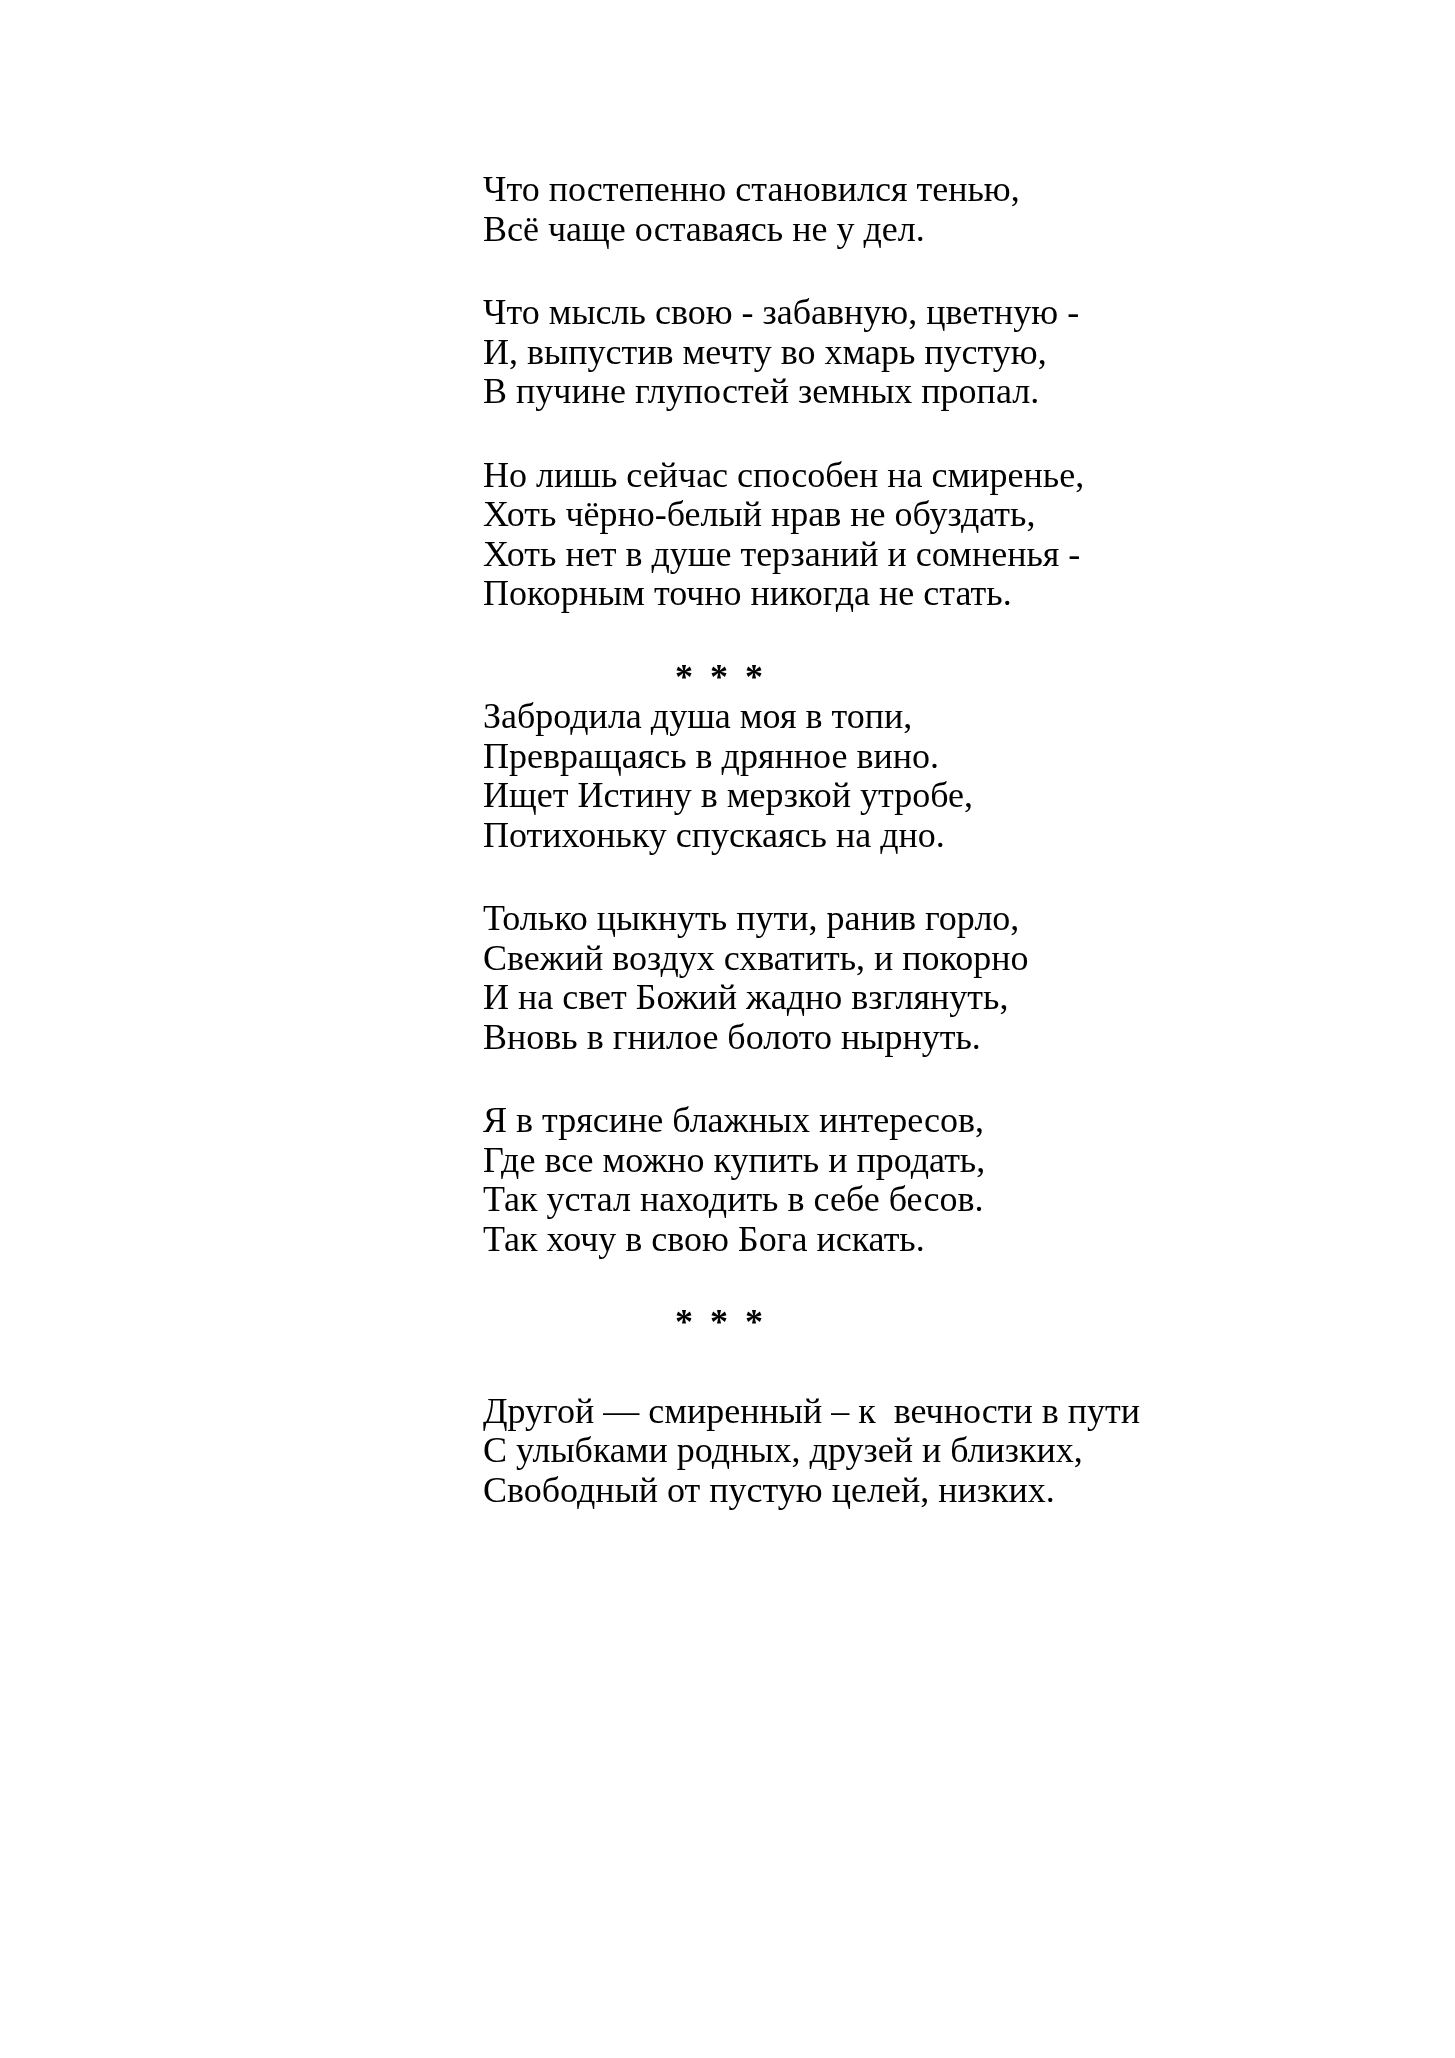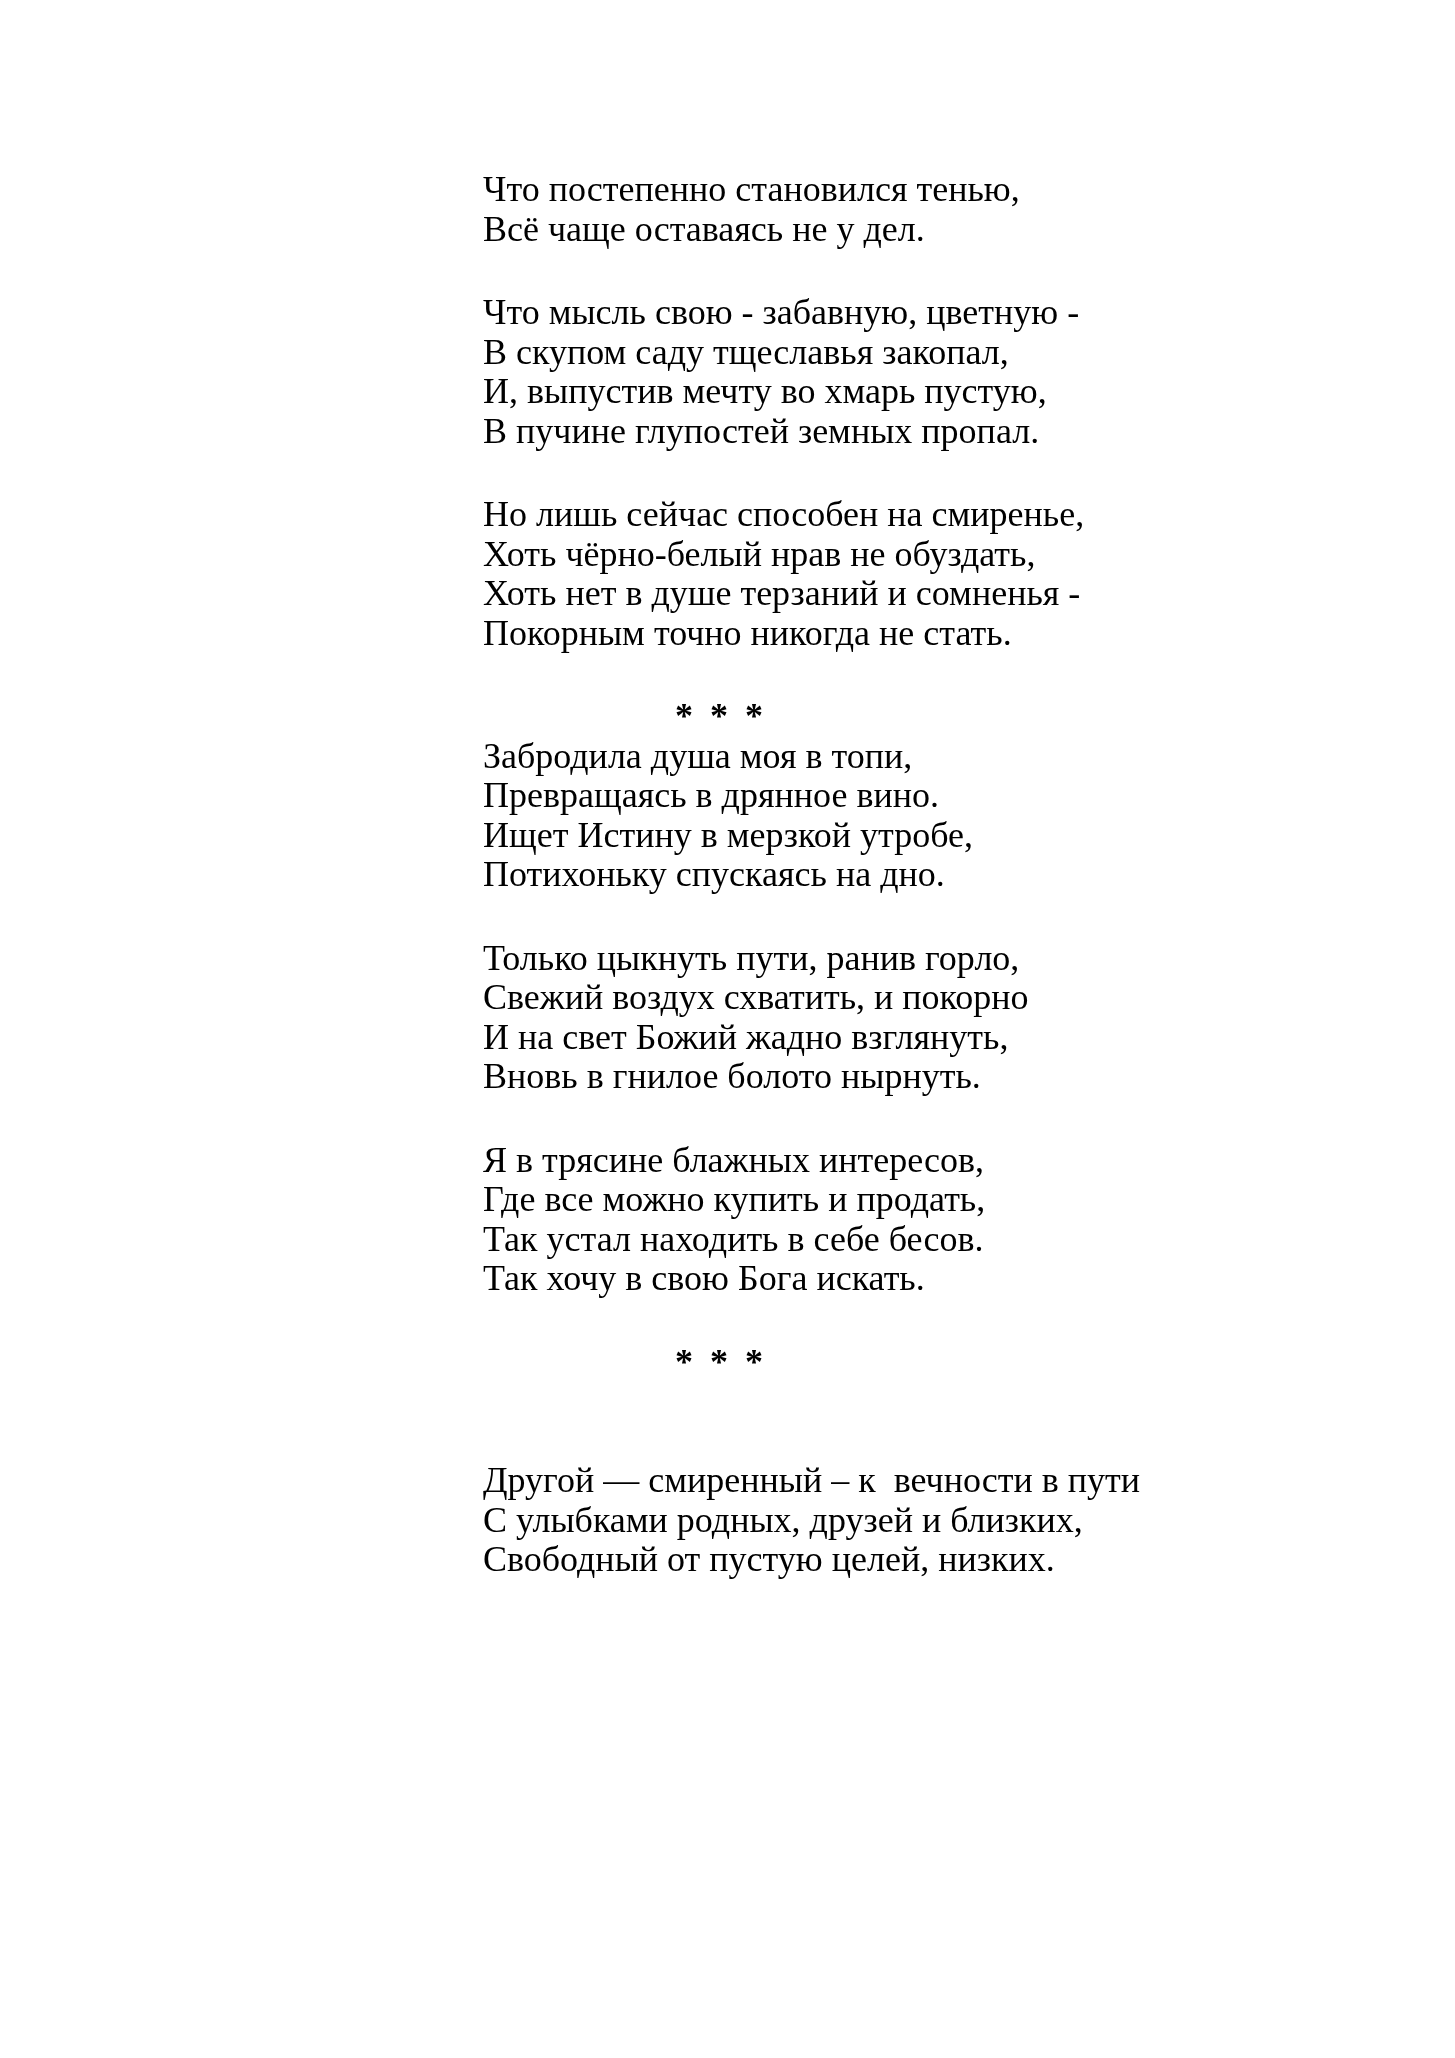--- a/index.html
+++ b/index.html
@@ -20,21 +20,21 @@
     position: absolute;
     left: 0;
     right: 17px;
     top: 170px;
     font-size: 36px;
     line-height: 39.5px;
     font-weight: normal;
   }
   .stanza { margin: 0; }
   .block-gap { margin-top: 44px; }     
-  .block-gap-2 { margin-top: 79px; }     
+  .block-gap-2 { margin-top: 49px; }     
   .line {
     padding-left: 483px;
     white-space: pre-wrap;
   }
   .sep {
     text-align: center;
     word-spacing: 8px;
     white-space: pre-wrap;
     font-weight: bold;
   }
@@ -45,21 +45,20 @@
 <div class="page">
   <div class="poem">
 
     <div class="stanza">
       <div class="line">Что постепенно становился тенью,</div>
       <div class="line">Всё чаще оставаясь не у дел.</div>
     </div>
 
     <div class="stanza block-gap">
       <div class="line">Что мысль свою - забавную, цветную -</div>
-      <div class="line">В скупом саду тщеславья закопал,</div>
       <div class="line">И, выпустив мечту во хмарь пустую,</div>
       <div class="line">В пучине глупостей земных пропал.</div>
     </div>
 
     <div class="stanza block-gap">
       <div class="line">Но лишь сейчас способен на смиренье,</div>
       <div class="line">Хоть чёрно-белый нрав не обуздать,</div>
       <div class="line">Хоть нет в душе терзаний и сомненья -</div>
       <div class="line">Покорным точно никогда не стать.</div>
     </div>

